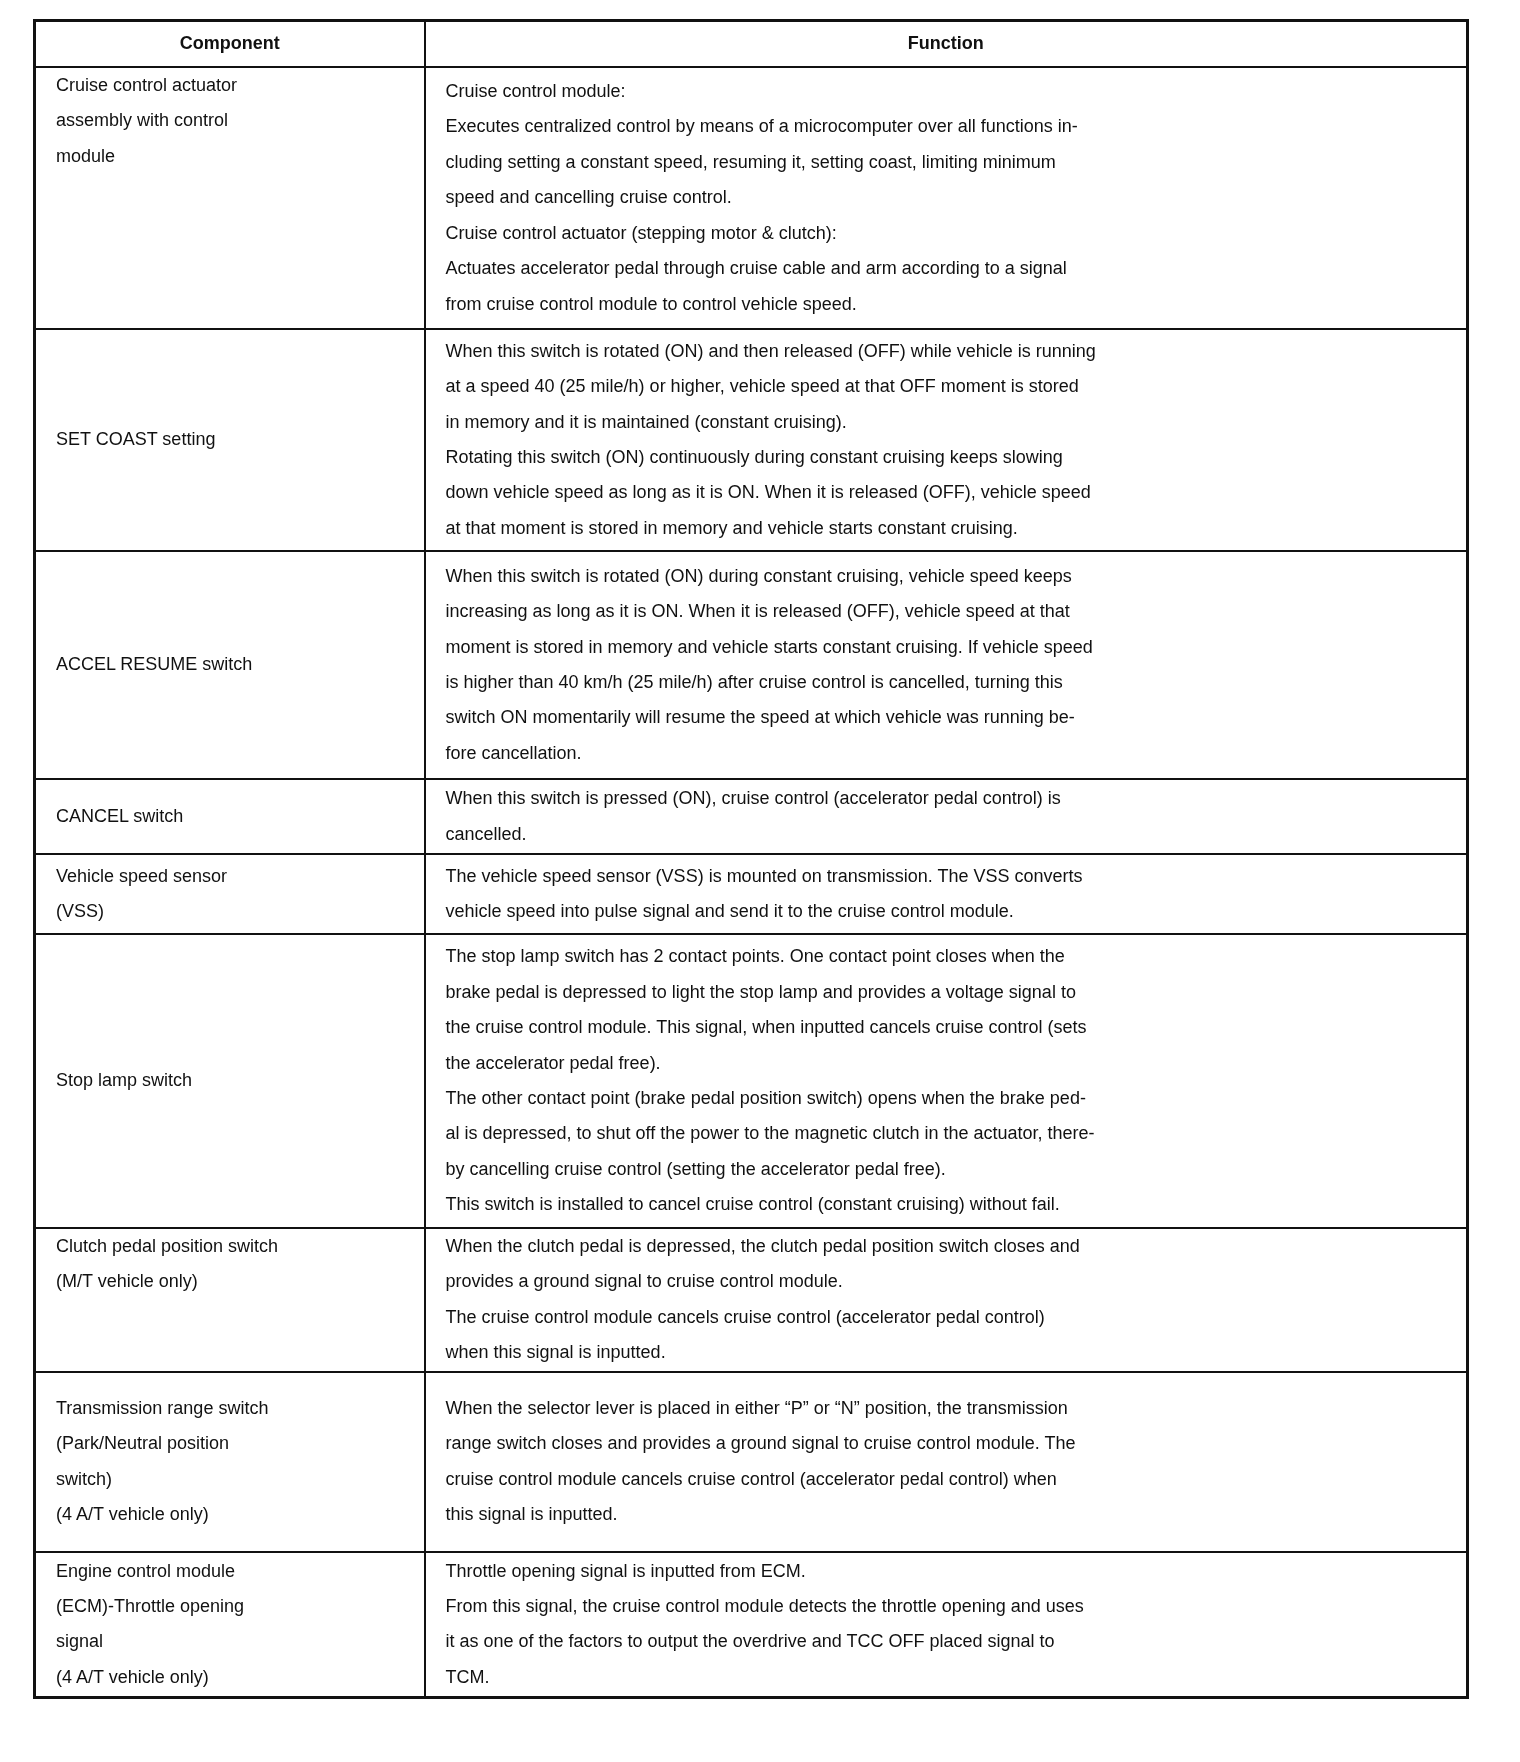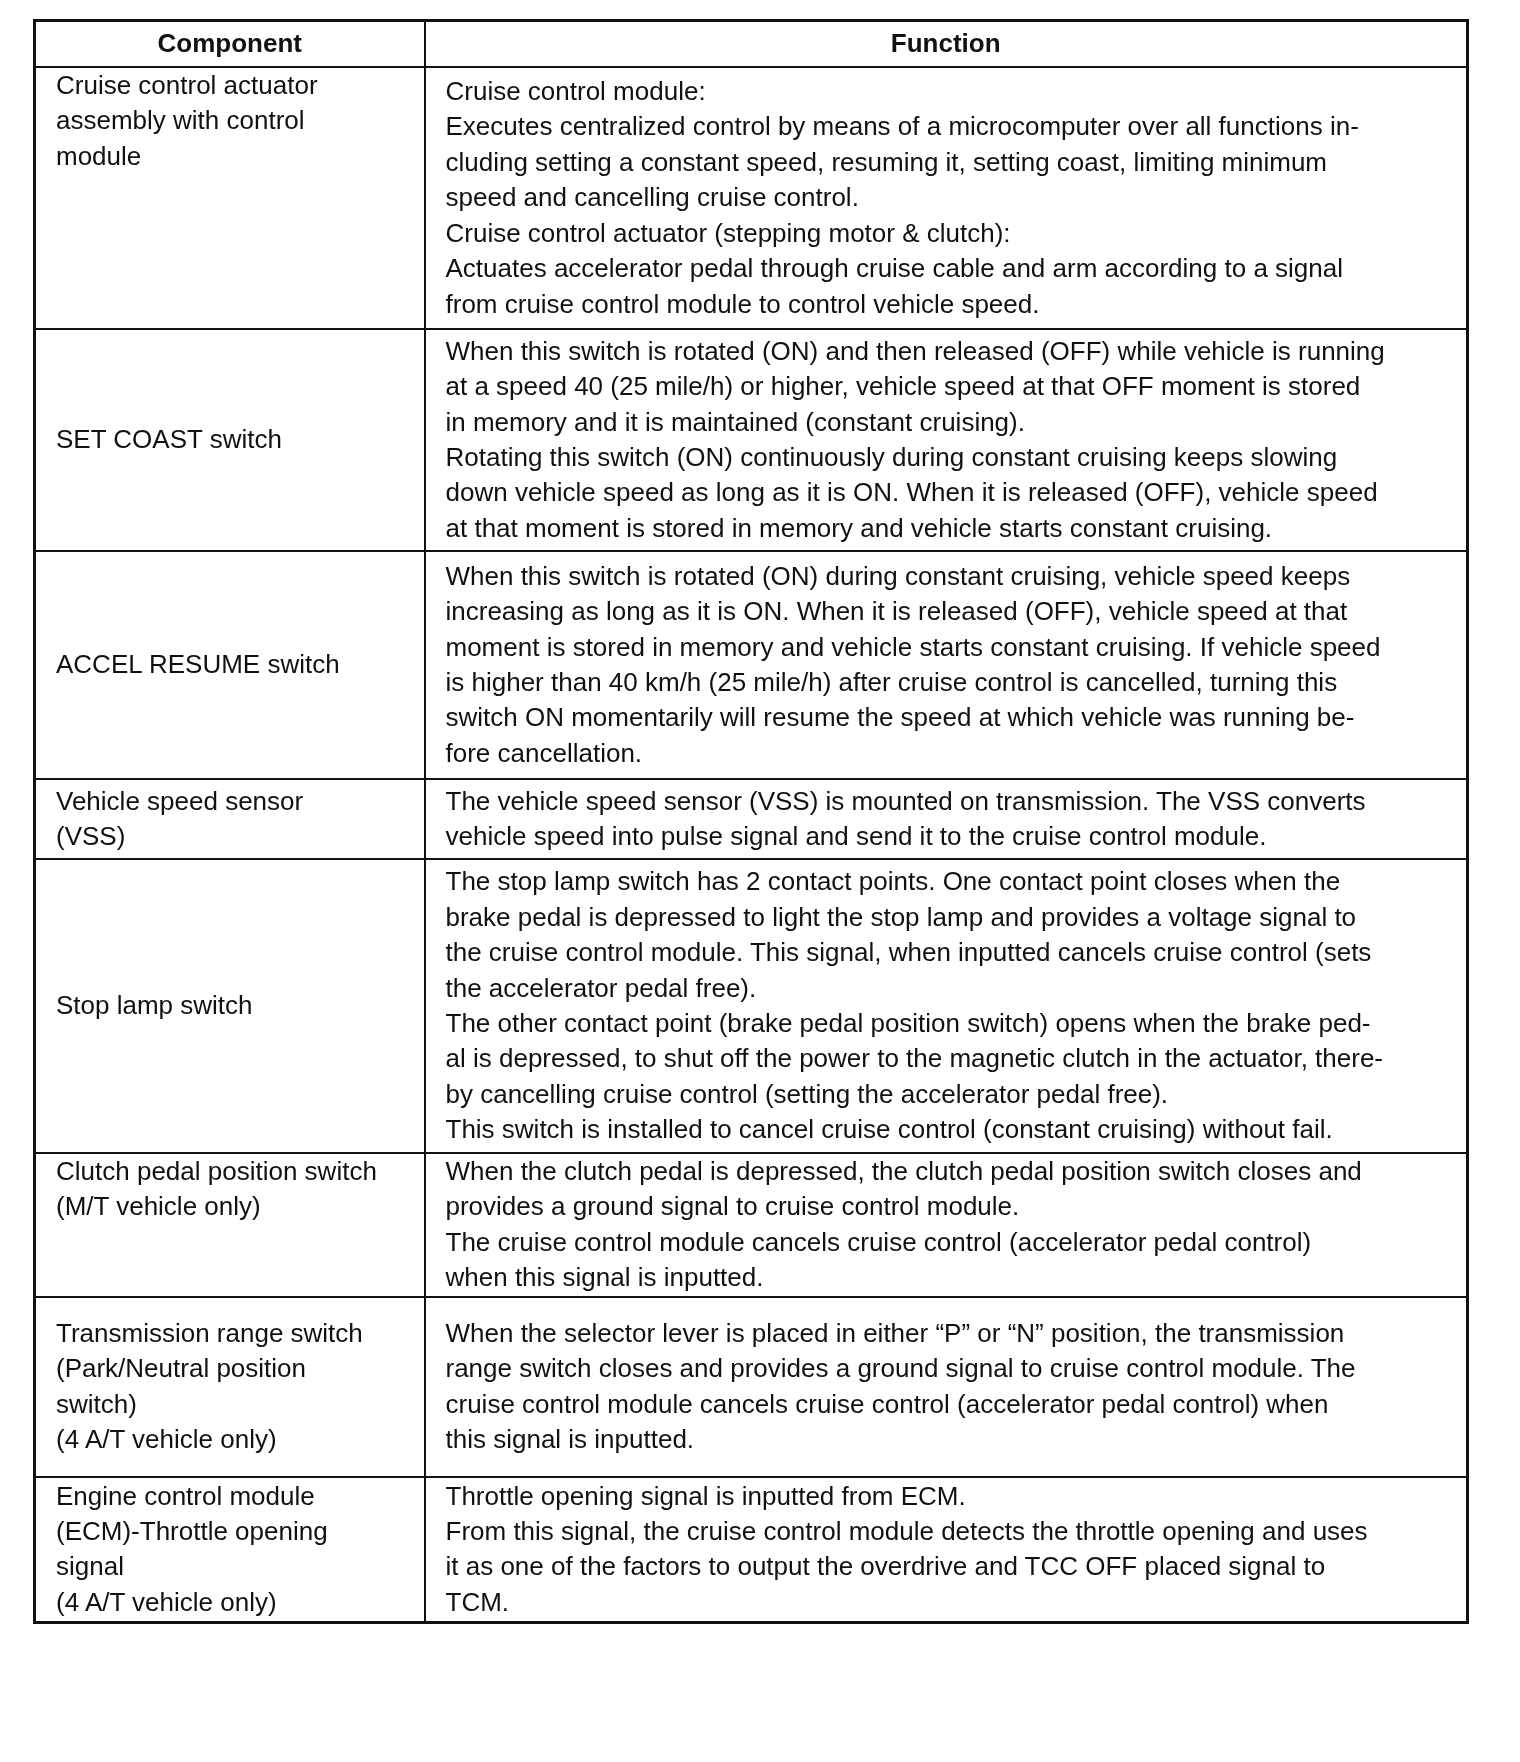--- a/index.html
+++ b/index.html
@@ -6,21 +6,21 @@
   body { width: 1520px; height: 1762px; position: relative; overflow: hidden;
          font-family: "Liberation Sans", "DejaVu Sans", sans-serif; color: #111; }
   table.spec {
     position: absolute; left: 33px; top: 19px; width: 1436px;
     border-collapse: collapse; table-layout: fixed;
     border: 3px solid #111;
   }
   table.spec col.c1 { width: 390px; }
   table.spec th, table.spec td {
     border: 2px solid #111; vertical-align: middle;
-    font-size: 26px; line-height: 35.4px;
+    font-size: 18px; line-height: 35.4px;
   }
   table.spec th {
     font-weight: bold; text-align: center; height: 44px; padding: 0;
   }
   table.spec td.comp { padding: 0 10px 0 20px; margin-top: 44px; }
   table.spec td.comp.top { vertical-align: top; }
   table.spec td.func { padding: 0 14px 0 20px; text-align: justify; }
   .line { display: block; }
 </style>
 </head>
@@ -49,21 +49,21 @@
           <span class="line">Executes centralized control by means of a microcomputer over all functions in-</span>
           <span class="line">cluding setting a constant speed, resuming it, setting coast, limiting minimum</span>
           <span class="line">speed and cancelling cruise control.</span>
           <span class="line">Cruise control actuator (stepping motor &amp; clutch):</span>
           <span class="line">Actuates accelerator pedal through cruise cable and arm according to a signal</span>
           <span class="line">from cruise control module to control vehicle speed.</span>
         </td>
       </tr>
       <tr style="height: 222px;">
         <td class="comp">
-          <span class="line">SET COAST switch</span>
+          <span class="line">SET COAST setting</span>
         </td>
         <td class="func">
           <span class="line">When this switch is rotated (ON) and then released (OFF) while vehicle is running</span>
           <span class="line">at a speed 40 (25 mile/h) or higher, vehicle speed at that OFF moment is stored</span>
           <span class="line">in memory and it is maintained (constant cruising).</span>
           <span class="line">Rotating this switch (ON) continuously during constant cruising keeps slowing</span>
           <span class="line">down vehicle speed as long as it is ON. When it is released (OFF), vehicle speed</span>
           <span class="line">at that moment is stored in memory and vehicle starts constant cruising.</span>
         </td>
       </tr>
@@ -71,20 +71,29 @@
         <td class="comp">
           <span class="line">ACCEL RESUME switch</span>
         </td>
         <td class="func">
           <span class="line">When this switch is rotated (ON) during constant cruising, vehicle speed keeps</span>
           <span class="line">increasing as long as it is ON. When it is released (OFF), vehicle speed at that</span>
           <span class="line">moment is stored in memory and vehicle starts constant cruising. If vehicle speed</span>
           <span class="line">is higher than 40 km/h (25 mile/h) after cruise control is cancelled, turning this</span>
           <span class="line">switch ON momentarily will resume the speed at which vehicle was running be-</span>
           <span class="line">fore cancellation.</span>
+        </td>
+      </tr>
+      <tr style="height: 75px;">
+        <td class="comp">
+          <span class="line">CANCEL switch</span>
+        </td>
+        <td class="func">
+          <span class="line">When this switch is pressed (ON), cruise control (accelerator pedal control) is</span>
+          <span class="line">cancelled.</span>
         </td>
       </tr>
       <tr style="height: 80px;">
         <td class="comp">
           <span class="line">Vehicle speed sensor</span>
           <span class="line">(VSS)</span>
         </td>
         <td class="func">
           <span class="line">The vehicle speed sensor (VSS) is mounted on transmission. The VSS converts</span>
           <span class="line">vehicle speed into pulse signal and send it to the cruise control module.</span>

